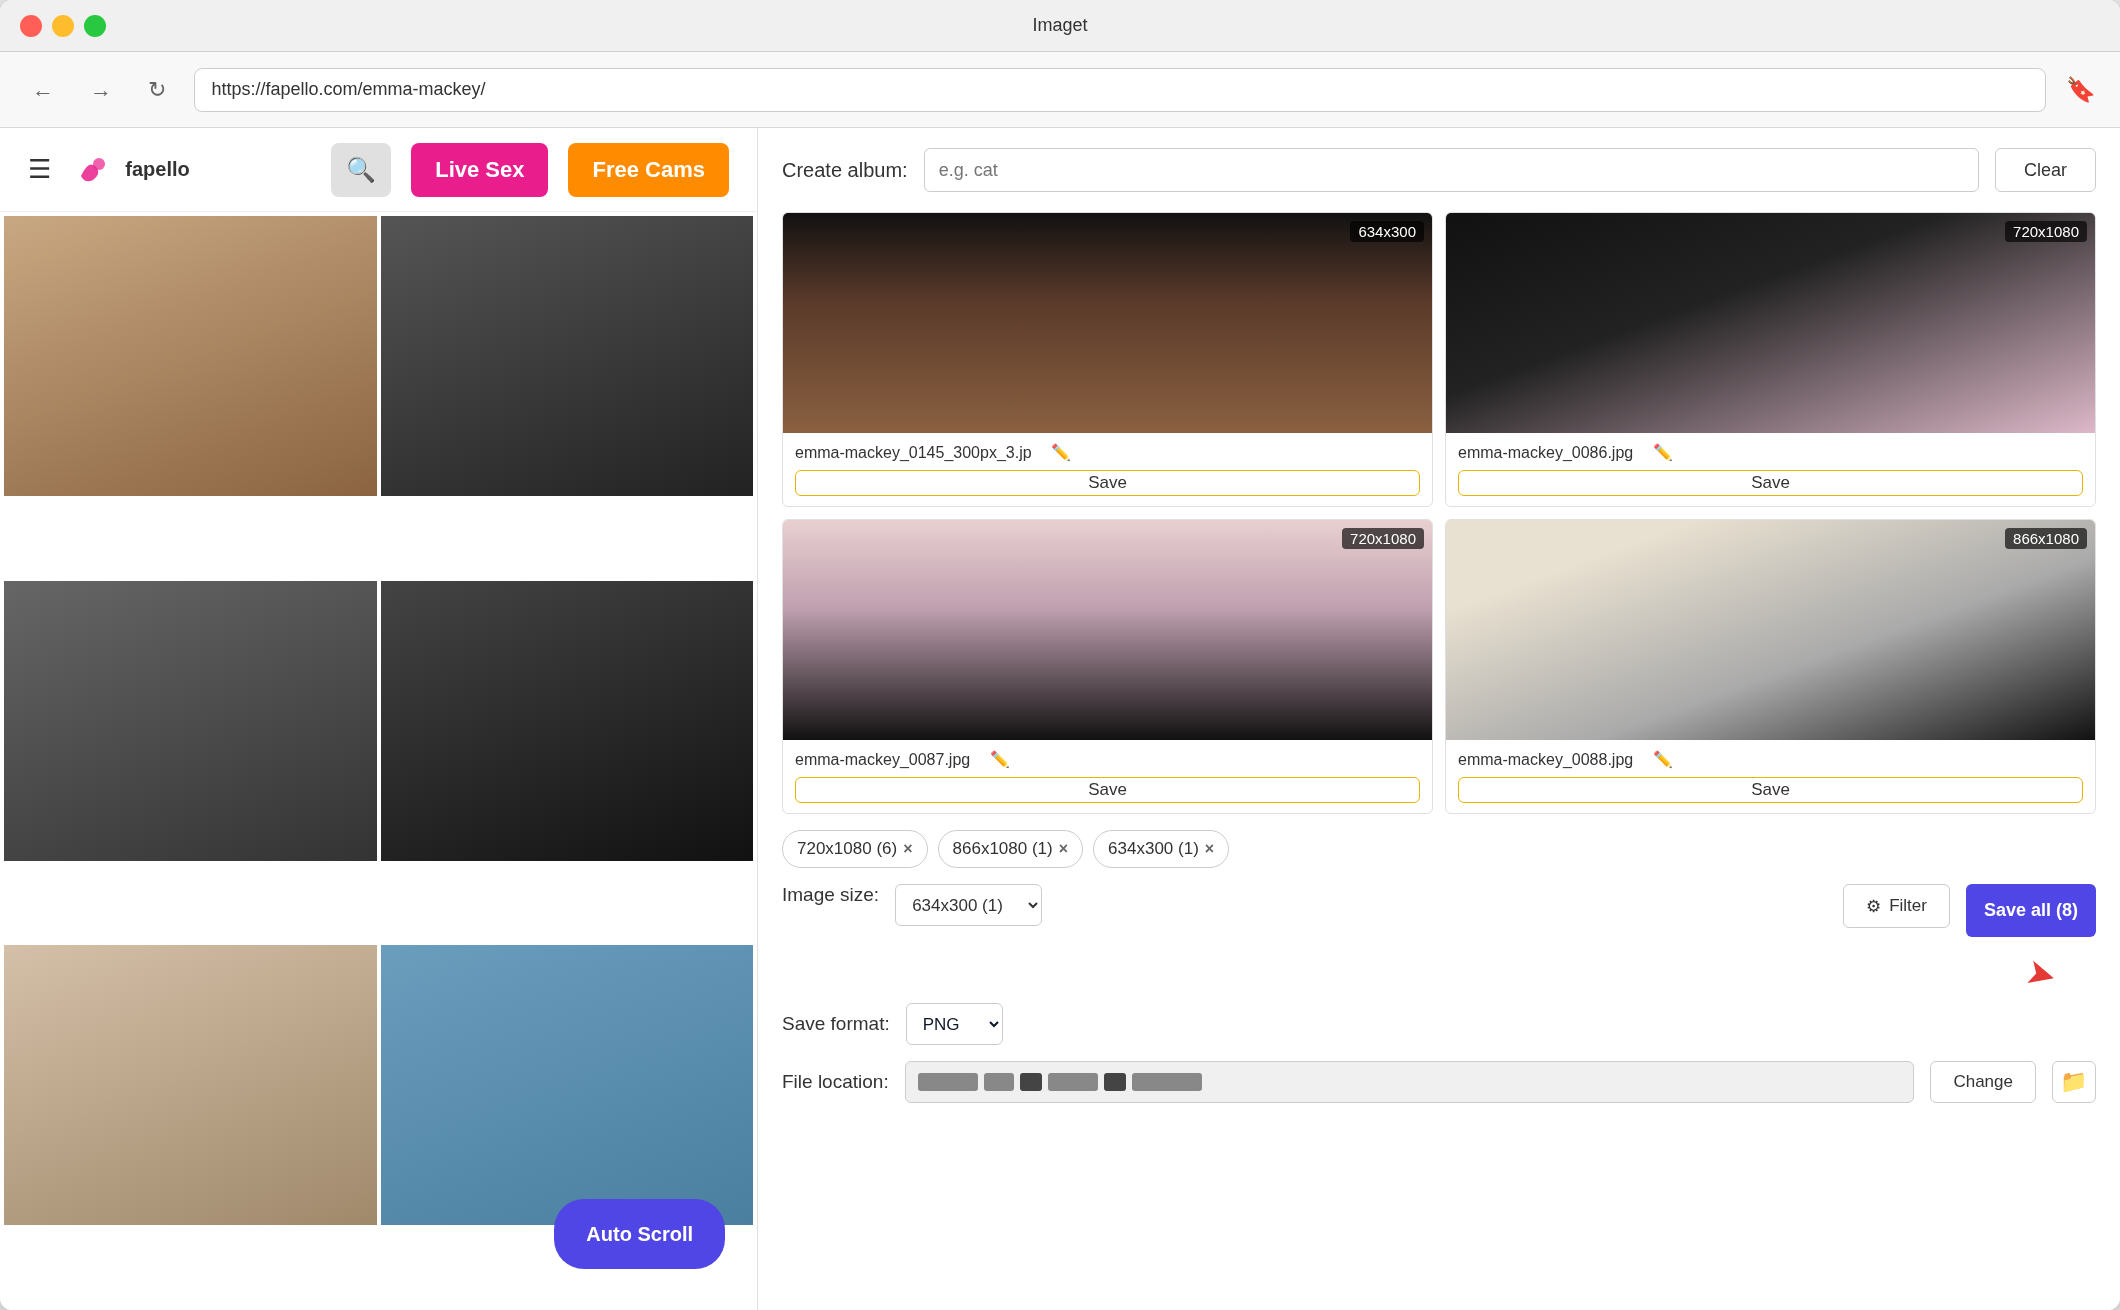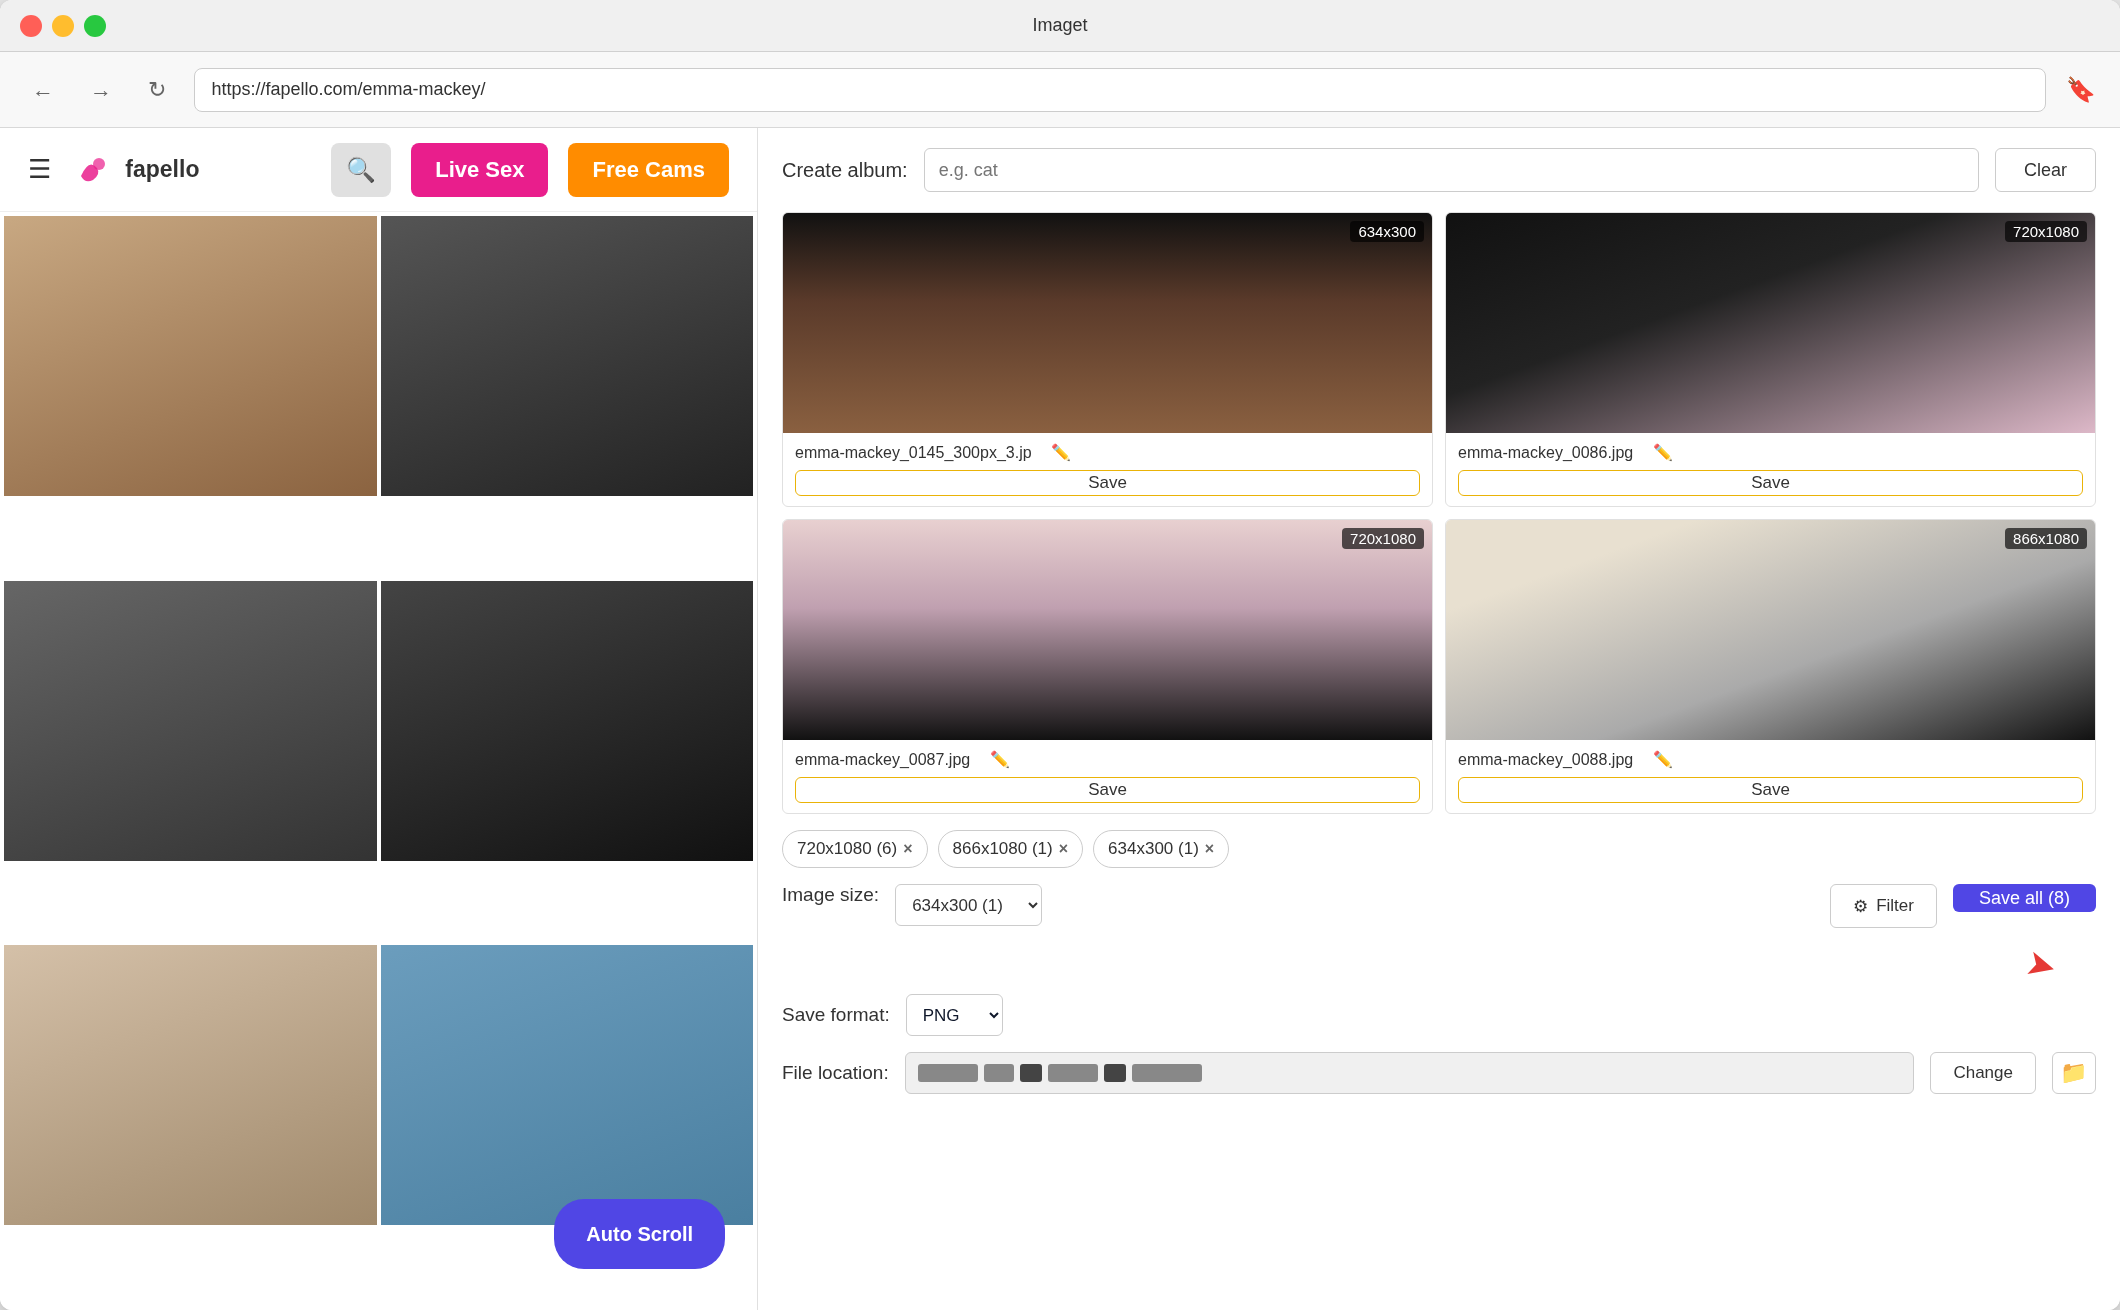--- a/index.html
+++ b/index.html
@@ -27,21 +27,21 @@
     .main-area { display: flex; flex: 1; overflow: hidden; }
 
     
     .website-content { width: 758px; flex-shrink: 0; background: #fff; overflow: hidden; display: flex; flex-direction: column; border-right: 1px solid #e0e0e0; }
 
     
     .fapello-header { height: 84px; display: flex; align-items: center; padding: 0 28px; gap: 20px; border-bottom: 1px solid #eee; background: #fff; }
     .hamburger { font-size: 26px; cursor: pointer; color: #333; }
     .fapello-logo { display: flex; align-items: center; gap: 10px; text-decoration: none; }
     .fapello-logo-icon { width: 44px; height: 44px; }
-    .fapello-logo-text { font-size: 23px; font-weight: 600; color: #333; }
+    .fapello-logo-text { font-size: 20px; font-weight: 600; color: #333; }
     .header-spacer { flex: 1; }
     .search-btn { width: 60px; height: 54px; background: #e0e0e0; border: none; border-radius: 8px; cursor: pointer; display: flex; align-items: center; justify-content: center; font-size: 24px; }
     .live-sex-btn { height: 54px; padding: 0 24px; background: #e91e8c; border: none; border-radius: 8px; cursor: pointer; color: #fff; font-size: 22px; font-weight: 700; }
     .free-cams-btn { height: 54px; padding: 0 24px; background: #ff8c00; border: none; border-radius: 8px; cursor: pointer; color: #fff; font-size: 22px; font-weight: 700; }
 
     
     .image-grid { display: grid; grid-template-columns: 1fr 1fr; gap: 4px; padding: 4px; flex: 1; overflow: hidden; }
     .grid-img { background: #888; overflow: hidden; position: relative; }
 
     
@@ -80,21 +80,21 @@
     .filter-tags { display: flex; gap: 10px; flex-wrap: wrap; margin-bottom: 16px; align-items: center; }
     .filter-tag { display: flex; align-items: center; gap: 6px; height: 38px; padding: 0 14px; border: 1px solid #ccc; border-radius: 20px; font-size: 17px; color: #333; background: #fff; }
     .filter-tag-remove { cursor: pointer; color: #666; font-size: 16px; font-weight: bold; }
 
     
     .controls-row { display: flex; align-items: flex-start; gap: 16px; margin-bottom: 16px; }
     .image-size-label { font-size: 19px; color: #333; font-weight: 500; white-space: nowrap; }
     .size-select { height: 42px; padding: 0 12px; border: 1px solid #ccc; border-radius: 6px; font-size: 17px; color: #333; background: #fff; cursor: pointer; }
     .controls-spacer { flex: 1; }
     .filter-btn { height: 44px; padding: 0 22px; border: 1px solid #ccc; border-radius: 6px; background: #fff; cursor: pointer; font-size: 17px; color: #333; display: flex; align-items: center; gap: 8px; }
-    .save-all-btn { height: 28px; padding: 0 26px; border: none; border-radius: 6px; background: #5046e5; cursor: pointer; font-size: 18px; color: #fff; font-weight: 400; white-space: nowrap; }
+    .save-all-btn { height: 53px; padding: 0 18px; border: none; border-radius: 6px; background: #5046e5; cursor: pointer; font-size: 18px; color: #fff; font-weight: 700; white-space: nowrap; }
 
     
     .arrow-row { display: flex; justify-content: flex-end; padding-right: 40px; margin-bottom: 8px; }
     .red-arrow { color: #e53935; font-size: 36px; transform: rotate(15deg); }
 
     
     .format-row { display: flex; align-items: center; gap: 16px; margin-bottom: 16px; }
     .format-label { font-size: 19px; color: #333; font-weight: 500; white-space: nowrap; }
     .format-select { height: 42px; padding: 0 12px; border: 1px solid #ccc; border-radius: 6px; font-size: 17px; color: #0f172a; background: #fff; cursor: pointer; }
 

